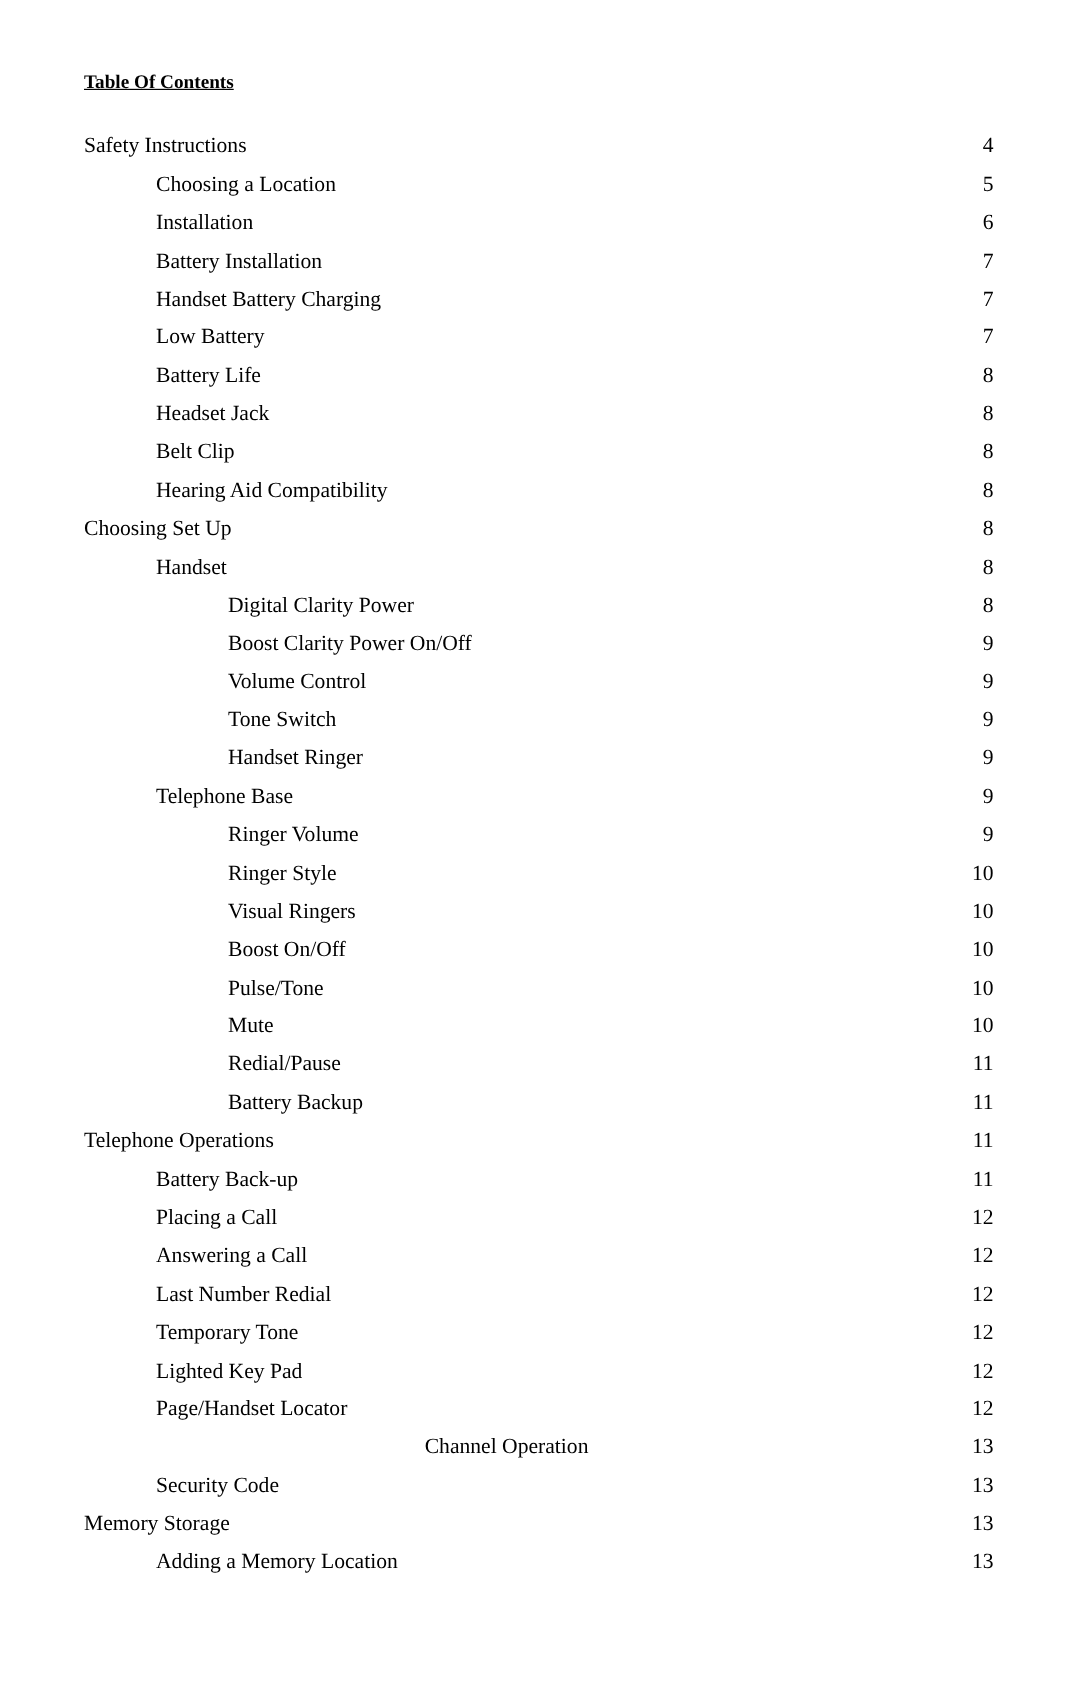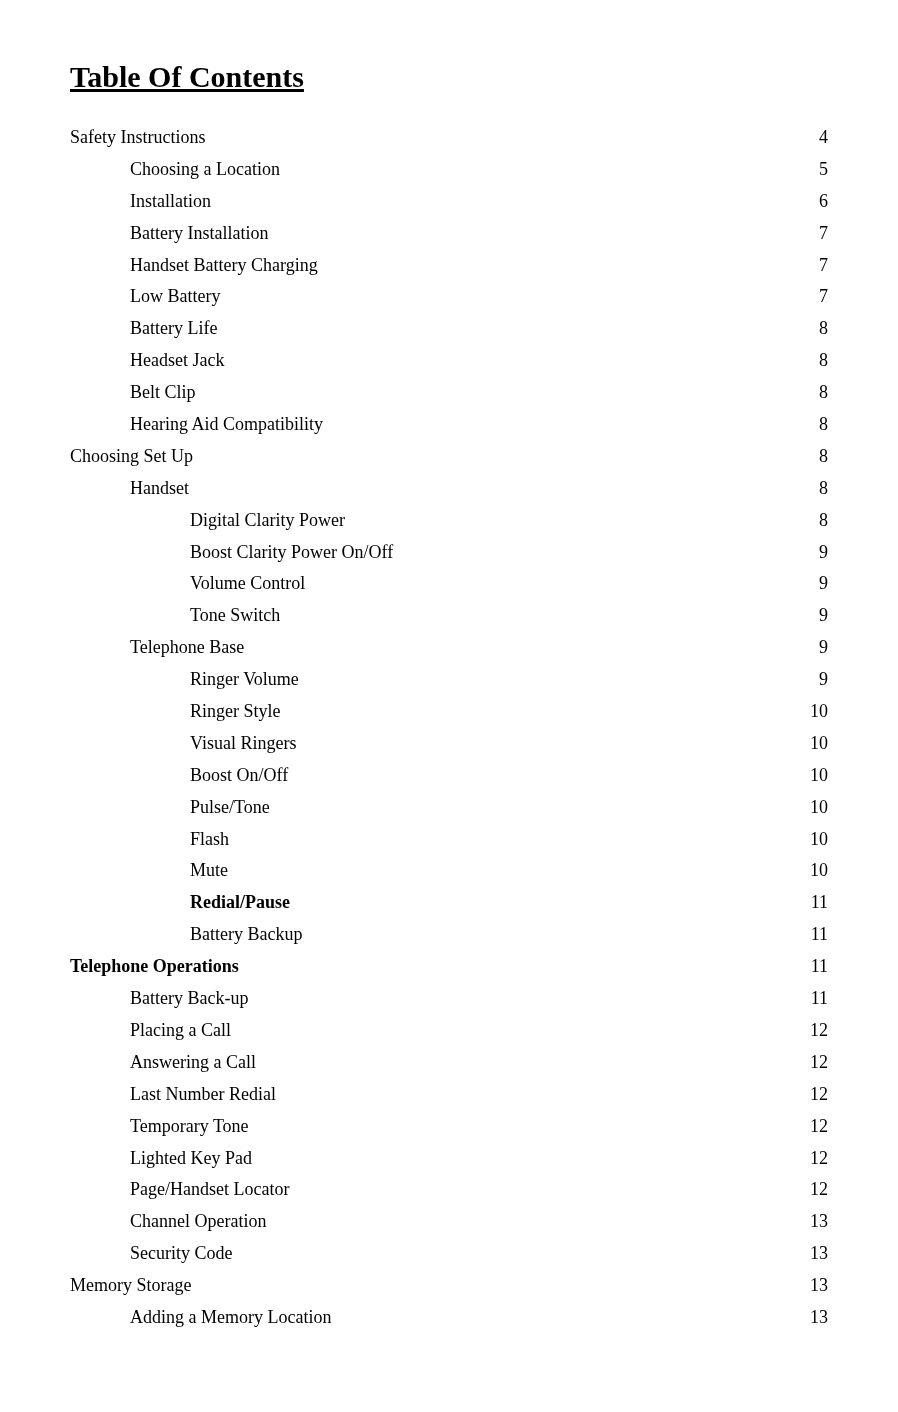--- a/index.html
+++ b/index.html
@@ -19,21 +19,21 @@
     }
 
     .page {
       width: 898px;
       min-height: 1412px;
       padding: 60px 70px 80px 70px;
       position: relative;
     }
 
     .title {
-      font-size: 30px;
+      font-size: 16px;
       font-weight: bold;
       text-decoration: underline;
       margin-bottom: 28px;
     }
 
     .toc-table {
       width: 100%;
       border-collapse: collapse;
     }
 
@@ -126,20 +126,24 @@
           <td class="toc-page">9</td>
         </tr>
         <tr class="indent-2">
           <td class="toc-label" style="padding-left: 120px;">Volume Control</td>
           <td class="toc-page">9</td>
         </tr>
         <tr class="indent-2">
           <td class="toc-label" style="padding-left: 120px;">Tone Switch</td>
           <td class="toc-page">9</td>
         </tr>
+        <tr class="indent-2">
+          <td class="toc-label" style="padding-left: 120px;">Handset Ringer</td>
+          <td class="toc-page">9</td>
+        </tr>
         <tr class="indent-1">
           <td class="toc-label" style="padding-left: 60px;">Telephone Base</td>
           <td class="toc-page">9</td>
         </tr>
         <tr class="indent-2">
           <td class="toc-label" style="padding-left: 120px;">Ringer Volume</td>
           <td class="toc-page">9</td>
         </tr>
         <tr class="indent-2">
           <td class="toc-label" style="padding-left: 120px;">Ringer Style</td>
@@ -151,37 +155,33 @@
         </tr>
         <tr class="indent-2">
           <td class="toc-label" style="padding-left: 120px;">Boost On/Off</td>
           <td class="toc-page">10</td>
         </tr>
         <tr class="indent-2">
           <td class="toc-label" style="padding-left: 120px;">Pulse/Tone</td>
           <td class="toc-page">10</td>
         </tr>
         <tr class="indent-2">
-          <td class="toc-label" style="padding-left: 120px;">Flash</td>
-          <td class="toc-page">10</td>
-        </tr>
-        <tr class="indent-2">
           <td class="toc-label" style="padding-left: 120px;">Mute</td>
           <td class="toc-page">10</td>
         </tr>
         <tr class="indent-2">
-          <td class="toc-label" style="padding-left: 120px; font-weight: bold;">Redial/Pause</td>
+          <td class="toc-label" style="padding-left: 120px;">Redial/Pause</td>
           <td class="toc-page">11</td>
         </tr>
         <tr class="indent-2">
           <td class="toc-label" style="padding-left: 120px;">Battery Backup</td>
           <td class="toc-page">11</td>
         </tr>
         <tr>
-          <td class="toc-label" style="padding-left: 0px; font-weight: bold;">Telephone Operations</td>
+          <td class="toc-label" style="padding-left: 0px;">Telephone Operations</td>
           <td class="toc-page">11</td>
         </tr>
         <tr class="indent-1">
           <td class="toc-label" style="padding-left: 60px;">Battery Back-up</td>
           <td class="toc-page">11</td>
         </tr>
         <tr class="indent-1">
           <td class="toc-label" style="padding-left: 60px;">Placing a Call</td>
           <td class="toc-page">12</td>
         </tr>
@@ -199,21 +199,21 @@
         </tr>
         <tr class="indent-1">
           <td class="toc-label" style="padding-left: 60px;">Lighted Key Pad</td>
           <td class="toc-page">12</td>
         </tr>
         <tr class="indent-1">
           <td class="toc-label" style="padding-left: 60px;">Page/Handset Locator</td>
           <td class="toc-page">12</td>
         </tr>
         <tr class="indent-1">
-          <td class="toc-label" style="padding-left: 60px;">Channel Operation</td>
+          <td class="toc-label" style="padding-left: 60px; text-align: center;">Channel Operation</td>
           <td class="toc-page">13</td>
         </tr>
         <tr class="indent-1">
           <td class="toc-label" style="padding-left: 60px;">Security Code</td>
           <td class="toc-page">13</td>
         </tr>
         <tr>
           <td class="toc-label" style="padding-left: 0px;">Memory Storage</td>
           <td class="toc-page">13</td>
         </tr>

